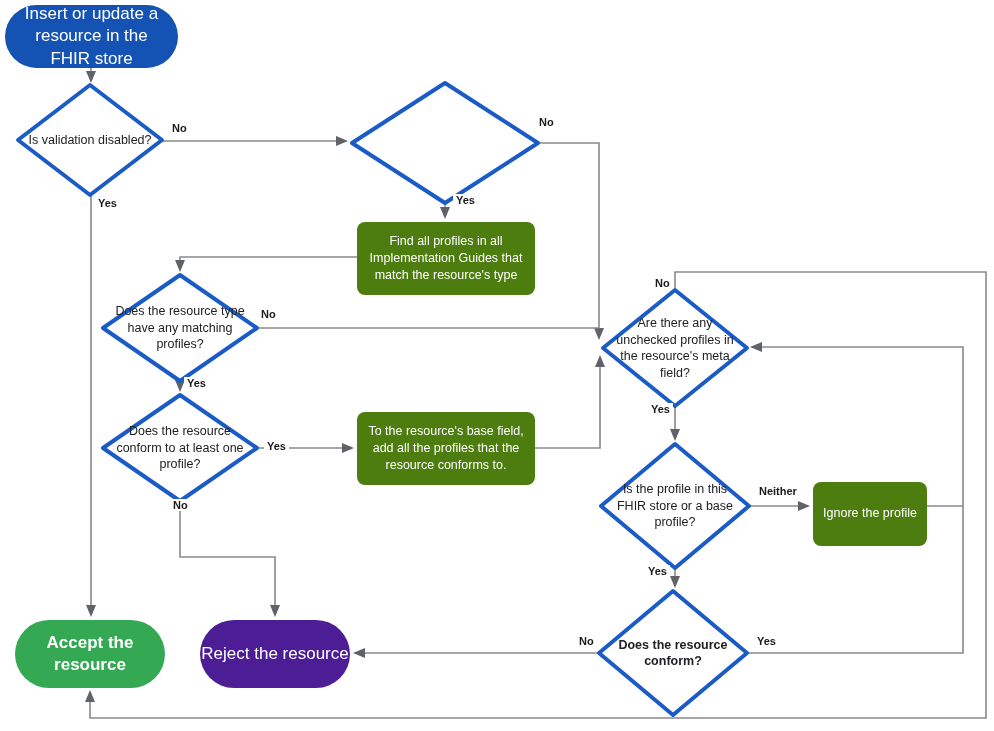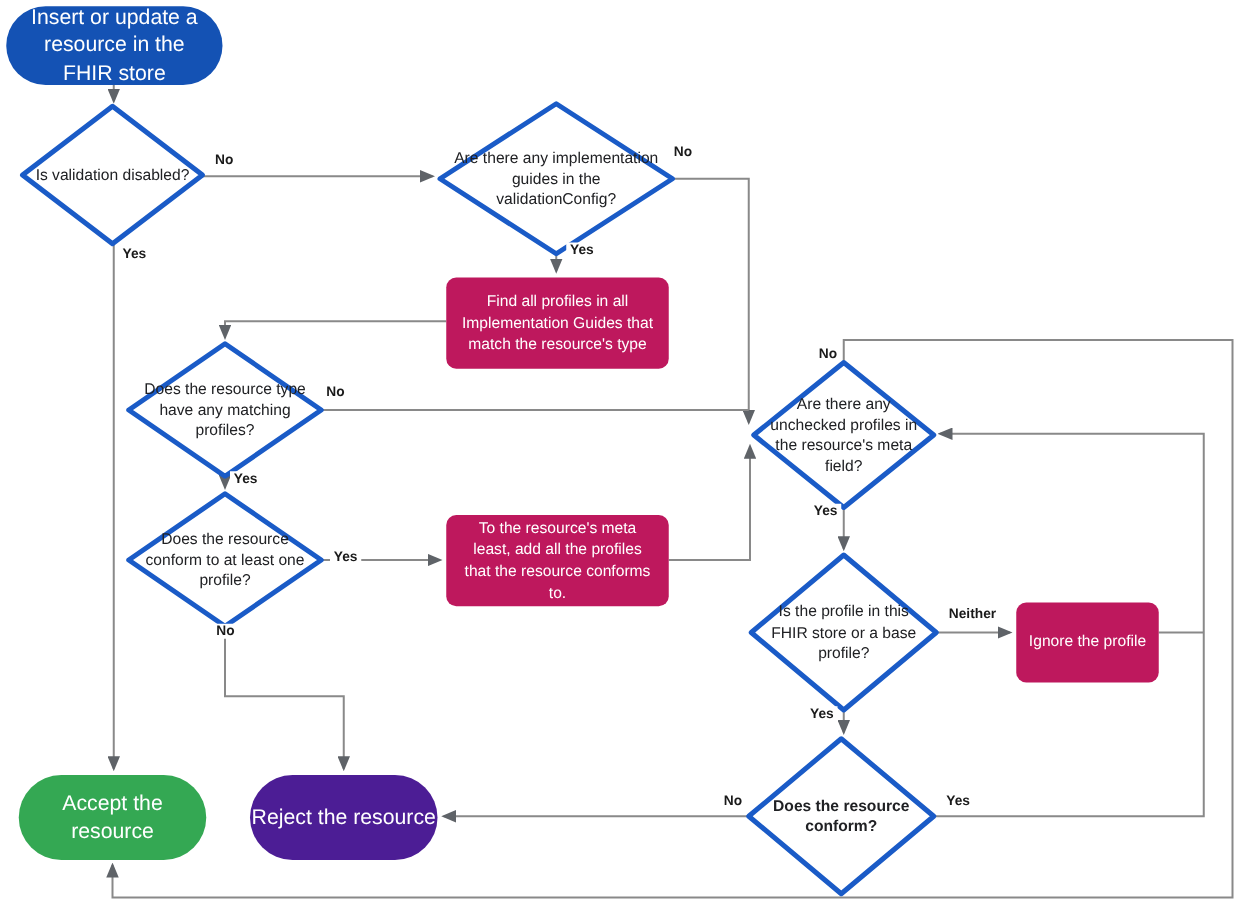--- a/index.html
+++ b/index.html
@@ -13,21 +13,21 @@
     text-align:center;font-size:12.5px;line-height:1.32;color:#202124;
   }
   .pill{
     position:absolute;display:flex;align-items:center;justify-content:center;
     text-align:center;font-size:17px;line-height:1.32;color:#ffffff;
     border-radius:34px;
   }
   .process{
     position:absolute;display:flex;align-items:center;justify-content:center;
     text-align:center;font-size:12.5px;line-height:1.38;color:#ffffff;
-    background:#be185d;border-radius:8px;padding:4px 10px;box-sizing:border-box;
+    background:#4d7c0f;border-radius:8px;padding:4px 10px;box-sizing:border-box;
   }
   .edge-label{
     position:absolute;font-size:11px;color:#1a1a1a;background:#ffffff;
     padding:0 3px;line-height:1.1;white-space:nowrap;font-weight:bold;
   }
   .start-pill{background:#1452b4;border-radius:32px;padding:0 14px;box-sizing:border-box;}
   .accept-pill{background:#34a853;}
   .reject-pill{background:#4c1d95;}
 </style>
 </head>
@@ -71,30 +71,29 @@
       <polygon points="675,290 747,348 675,406 603,348"></polygon>
       <polygon points="675,444 749,506 675,568 601,506"></polygon>
       <polygon points="673,591 747,653 673,715 599,653"></polygon>
     </g>
   </svg>
 
   <div class="pill start-pill" style="left:5px;top:5px;width:173px;height:63px;">Insert or update a resource in the FHIR store</div>
 
   <div class="process" style="left:357px;top:222px;width:178px;height:73px;">Find all profiles in all Implementation Guides that match the resource's type</div>
 
-  <div class="process" style="left:357px;top:412px;width:178px;height:73px;">To the resource's meta least, add all the profiles that the resource conforms to.</div>
+  <div class="process" style="left:357px;top:412px;width:178px;height:73px;">To the resource's base field, add all the profiles that the resource conforms to.</div>
 
   <div class="process" style="left:813px;top:482px;width:114px;height:64px;">Ignore the profile</div>
 
-  <div class="pill accept-pill" style="left:15px;top:620px;width:150px;height:68px;">Accept the resource</div>
+  <div class="pill accept-pill" style="left:15px;top:620px;width:150px;height:68px;font-weight:bold;">Accept the resource</div>
 
   <div class="pill reject-pill" style="left:200px;top:620px;width:150px;height:68px;">Reject the resource</div>
 
   <div class="node-text" style="left:26px;top:85px;width:128px;height:110px;">Is validation disabled?</div>
-  <div class="node-text" style="left:360px;top:83px;width:170px;height:120px;">Are there any implementation guides in the validationConfig?</div>
   <div class="node-text" style="left:107px;top:275px;width:146px;height:106px;">Does the resource type have any matching profiles?</div>
   <div class="node-text" style="left:110px;top:395px;width:140px;height:106px;">Does the resource conform to at least one profile?</div>
   <div class="node-text" style="left:612px;top:290px;width:126px;height:116px;">Are there any unchecked profiles in the resource's meta field?</div>
   <div class="node-text" style="left:612px;top:444px;width:126px;height:124px;">Is the profile in this FHIR store or a base profile?</div>
   <div class="node-text" style="left:612px;top:591px;width:122px;height:124px;font-weight:bold;">Does the resource conform?</div>
 
   <div class="edge-label" style="left:169px;top:122px;">No</div>
   <div class="edge-label" style="left:95px;top:197px;">Yes</div>
   <div class="edge-label" style="left:536px;top:116px;">No</div>
   <div class="edge-label" style="left:453px;top:194px;">Yes</div>

